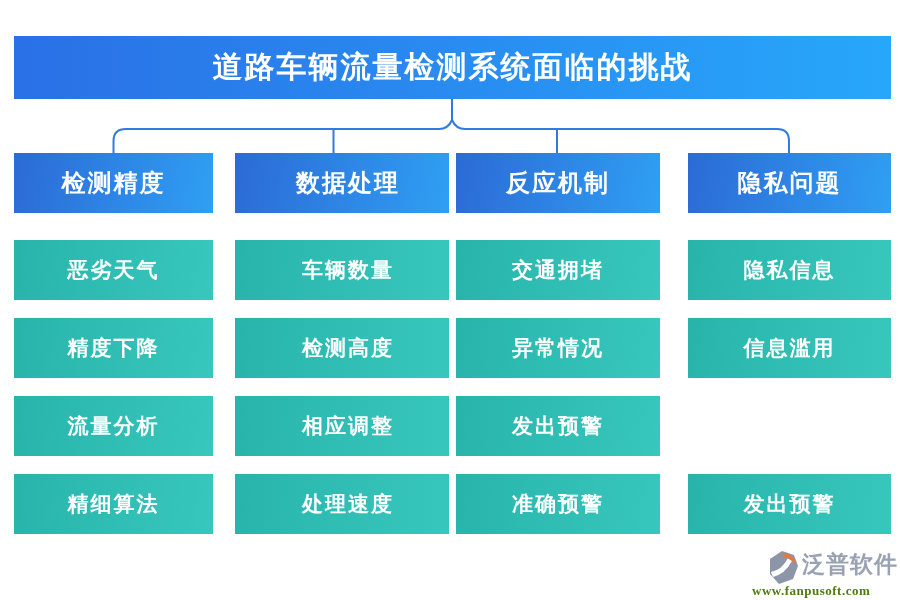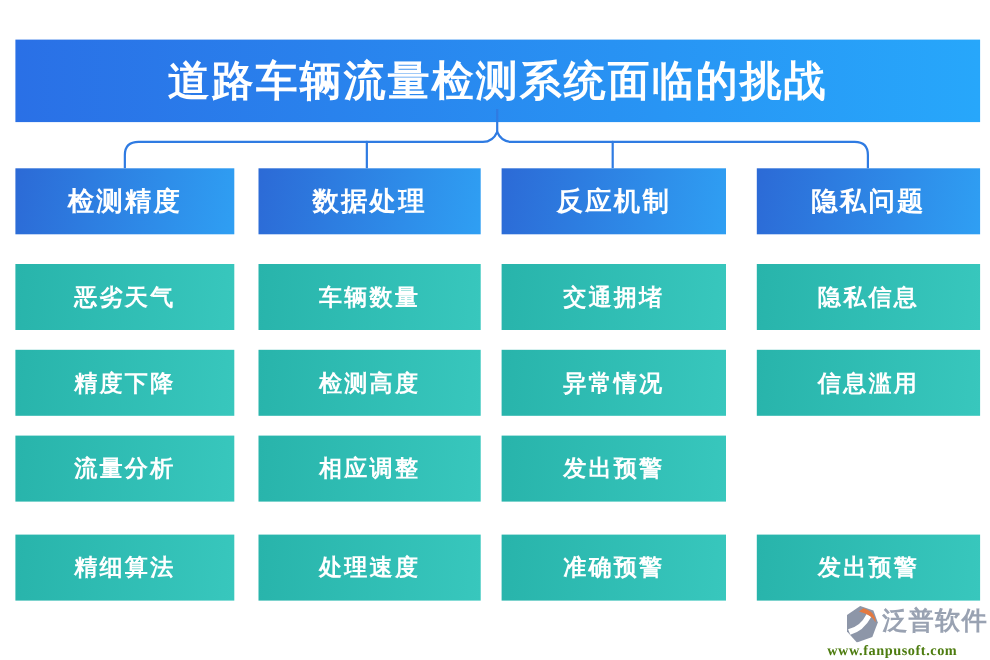--- a/index.html
+++ b/index.html
@@ -1,42 +1,42 @@
 <!DOCTYPE html>
 <html><head>
 <meta charset="utf-8">
 <style>
   html,body{margin:0;padding:0;background:#fff;}
   .stage{
     position:relative;width:900px;height:600px;background:#fff;overflow:hidden;
     font-family:"Liberation Serif","DejaVu Serif",serif;
   }
   .banner{
-    position:absolute;left:14px;top:36px;width:877px;height:75px;
+    position:absolute;left:14px;top:36px;width:877px;height:63px;
     background:linear-gradient(90deg,#2a70e6,#27a7fb);
     display:flex;align-items:center;justify-content:center;
-    color:#fff;font-size:38px;font-weight:bold;letter-spacing:2px;text-align:right;
+    color:#fff;font-size:30px;font-weight:bold;letter-spacing:2px;text-align:right;
   }
   .connector{position:absolute;left:0;top:99px;}
   .box{
     position:absolute;height:60px;
     display:flex;align-items:center;justify-content:center;
     color:#fff;font-weight:bold;letter-spacing:2px;
   }
   .hdr{background:linear-gradient(100deg,#2c6ad6,#2f9ff3);font-size:24px;}
   .node{background:linear-gradient(95deg,#28b4ab,#38c7bd);font-size:21px;}
   .c0{left:14px;width:199px;}
-  .c1{left:235px;width:202px;}
+  .c1{left:235px;width:202px;padding-left:12px;}
   .c2{left:456px;width:204px;}
   .c3{left:688px;width:203px;}
   .rh{top:153px;}
   .r0{top:240px;}
   .r1{top:318px;}
   .r2{top:396px;}
-  .r3{top:474px;margin-top:12px;}
+  .r3{top:474px;}
   .footer{position:absolute;left:750px;top:548px;width:145px;height:50px;}
   .logo-icon{position:absolute;left:19px;top:3px;}
   .brand{
     position:absolute;left:52px;top:1px;
     font-size:23px;font-weight:bold;color:#99a2b2;letter-spacing:1px;white-space:nowrap;
   }
   .url{
     position:absolute;left:2px;top:35px;
     font-size:13px;font-weight:bold;color:#4d7c0f;letter-spacing:0.5px;white-space:nowrap;
   }

